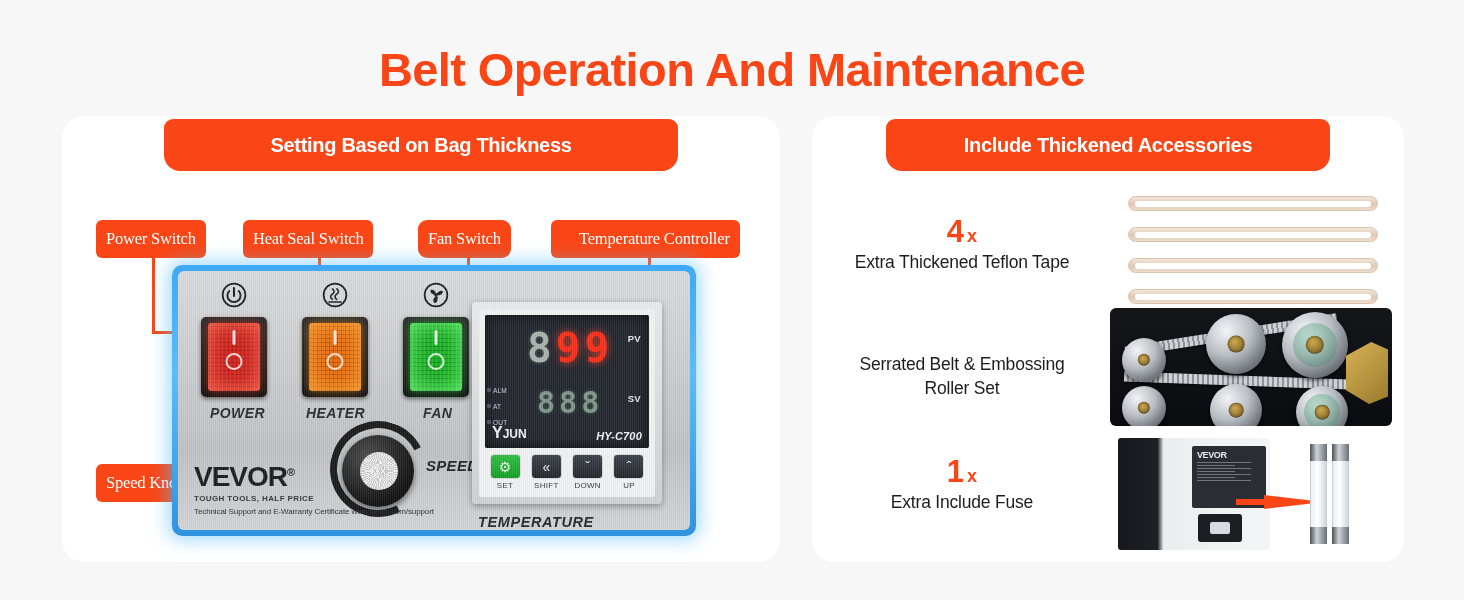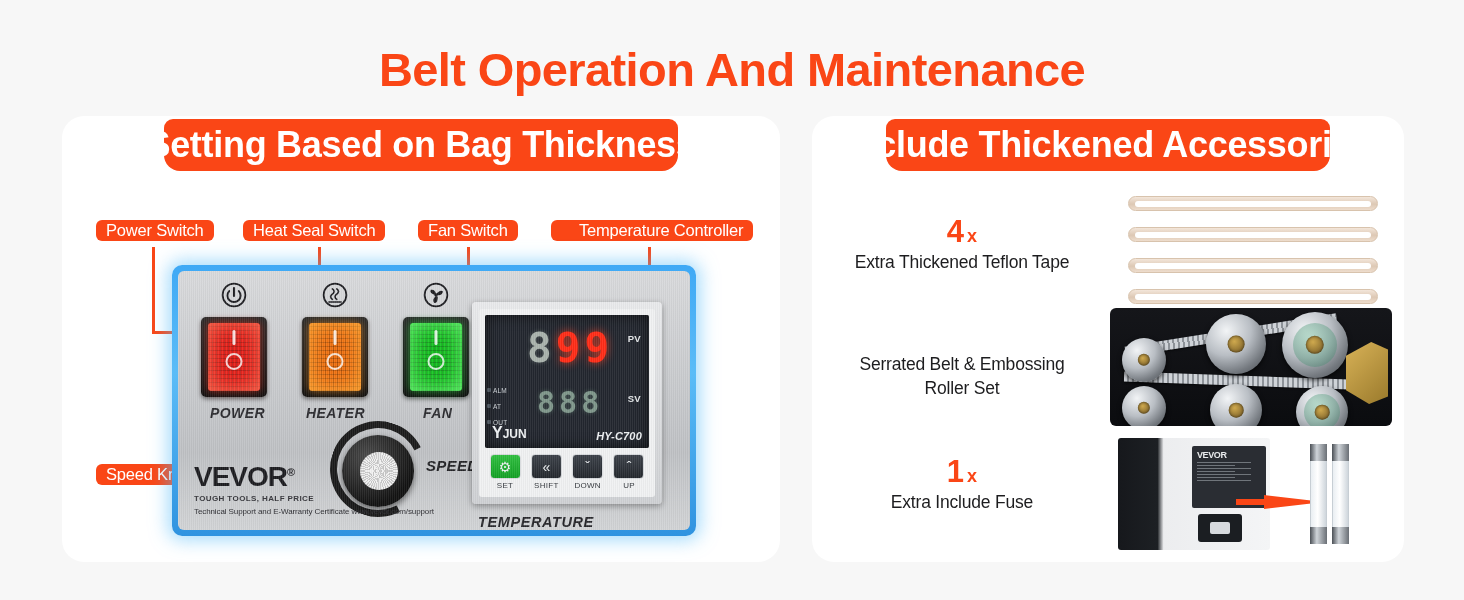--- a/index.html
+++ b/index.html
@@ -24,35 +24,35 @@
   
   .card {
     position: absolute; background: #ffffff; border-radius: 22px;
   }
   #card-left  { left: 62px;  top: 116px; width: 718px; height: 446px; }
   #card-right { left: 812px; top: 116px; width: 592px; height: 446px; }
 
   
   .pill {
     position: absolute; background: #fa4616; color: #fff;
-    font-size: 36px; font-weight: bold; letter-spacing: -0.3px;
+    font-size: 20px; font-weight: bold; letter-spacing: -0.3px;
     display: flex; align-items: center; justify-content: center;
     border-radius: 9px 9px 16px 16px;
     white-space: nowrap;
     text-align: right;
   }
   #pill-left  { left: 164px; top: 119px; width: 514px; height: 52px; }
   #pill-right { left: 886px; top: 119px; width: 444px; height: 52px; }
 
   
   .callout {
     position: absolute; background: #fa4616; color: #fff;
     border-radius: 6px; font-size: 16.5px; letter-spacing: -0.2px;
     display: flex; align-items: center; justify-content: center;
-    height: 21px; padding: 0 10px; white-space: nowrap;
+    height: 38px; padding: 0 10px; white-space: nowrap; font-family: Liberation Serif, serif;
   }
   .lead { position: absolute; background: #fa4616; }
   .dot {
     position: absolute; width: 11px; height: 11px; border-radius: 50%;
     background: #fa4616;
   }
 
   
   #panel {
     position: absolute; left: 172px; top: 265px; width: 524px; height: 271px;
@@ -288,21 +288,21 @@
 <div id="stage">
 
   <h1 class="main-title">Belt Operation And Maintenance</h1>
 
   <div class="card" id="card-left"></div>
 
   <div class="pill" id="pill-left">Setting Based on Bag Thickness</div>
 
   <div class="callout" style="left:96px; top:220px;">Power Switch</div>
   <div class="callout" style="left:243px; top:220px;">Heat Seal Switch</div>
-  <div class="callout" style="left:418px; top:220px;">Fan Switch</div>
+  <div class="callout" style="left:418px; top:220px;border-radius:9px;">Fan Switch</div>
   <div class="callout" style="left:551px; top:220px;padding-left:28px;">Temperature Controller</div>
   <div class="callout" style="left:96px; top:464px;">Speed Knob</div>
 
   <div class="lead" style="left:152px; top:247px; width:3px; height:86px;"></div>
   <div class="lead" style="left:152px; top:331px; width:68px; height:3px;"></div>
   <div class="dot" style="left:212px; top:325px;"></div>
 
   <div class="lead" style="left:318px; top:247px; width:3px; height:90px;"></div>
   <div class="dot" style="left:314px; top:330px;"></div>
 

